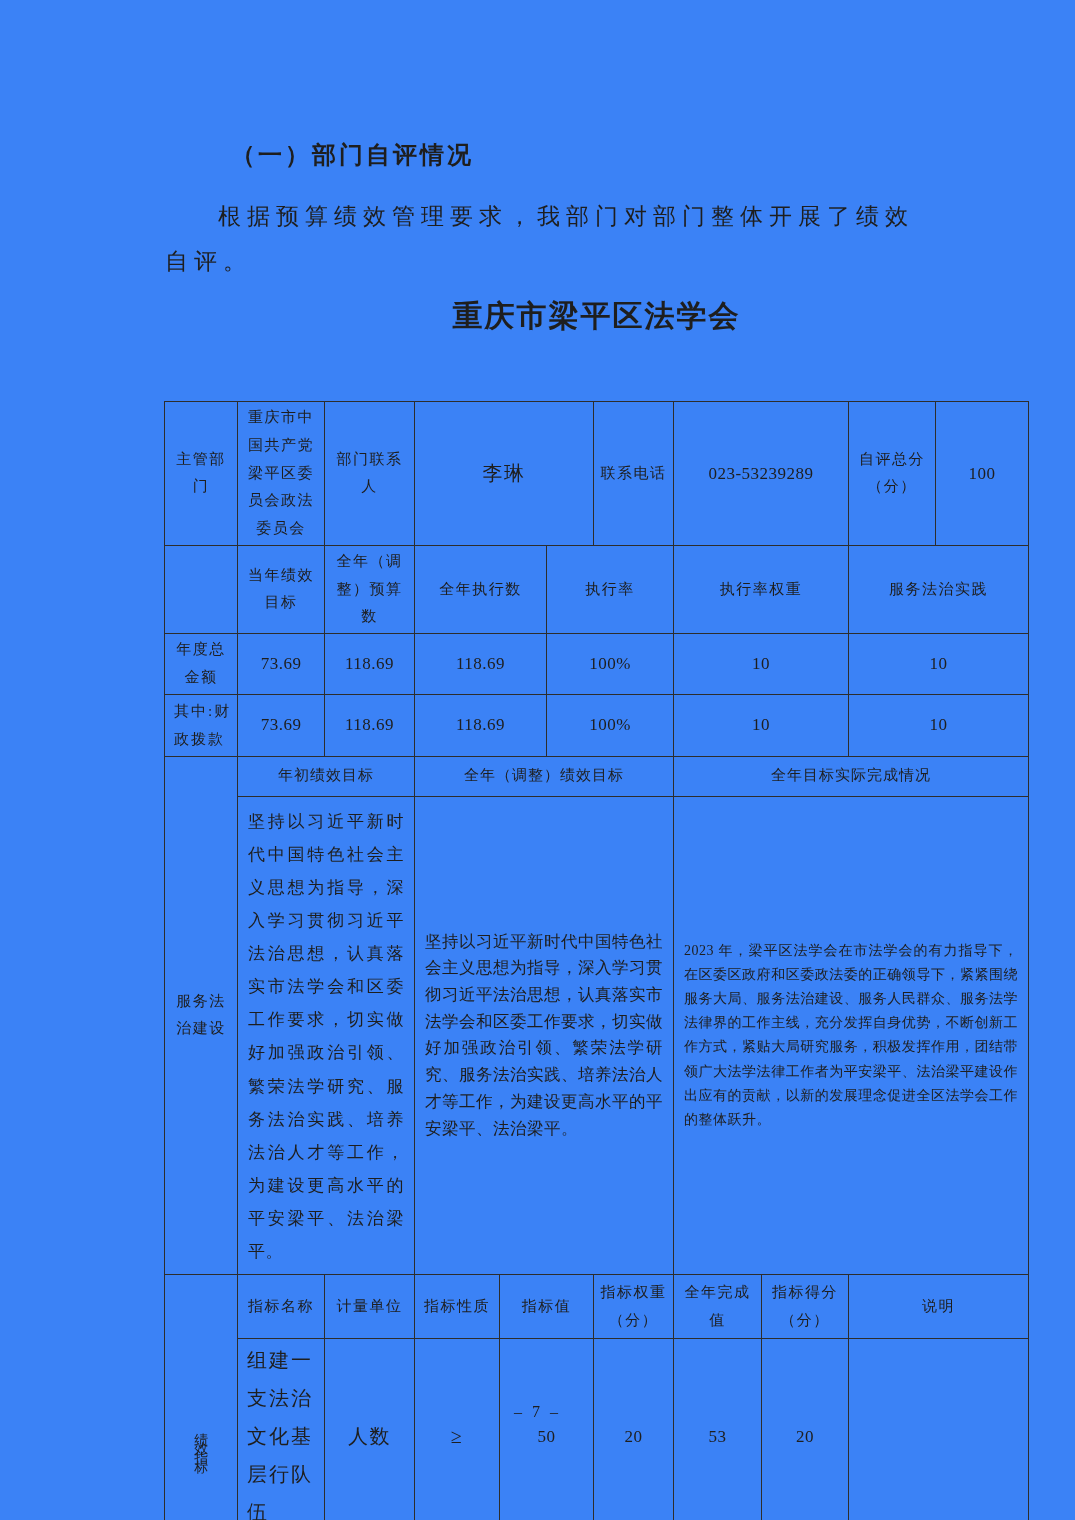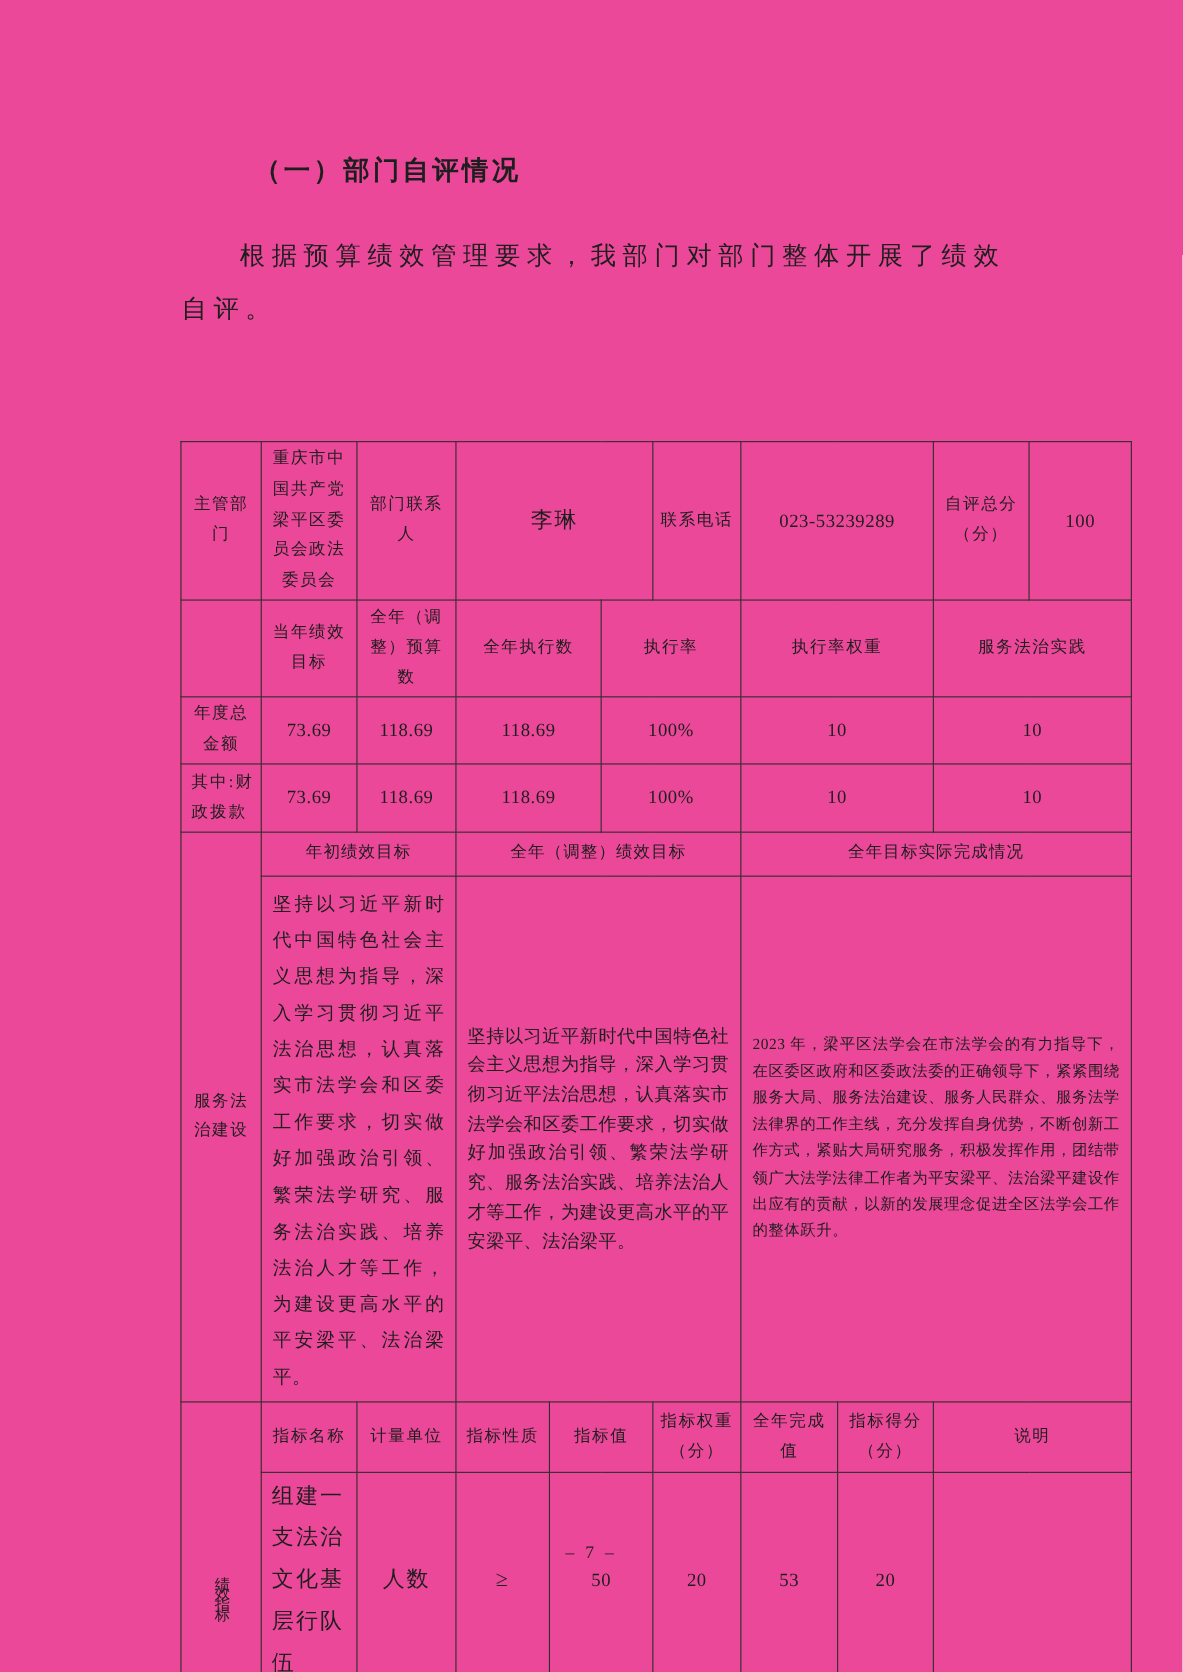--- a/index.html
+++ b/index.html
@@ -2,32 +2,32 @@
 <html><head>
 <meta charset="utf-8">
 <style>
   * { box-sizing: border-box; }
   html, body { margin: 0; padding: 0; background: #fff; }
   body {
     width: 1075px; height: 1520px;
     font-family: "Liberation Serif", "DejaVu Serif", serif;
     color: #1e1e1e;
   }
-  .page { position: relative; width: 1075px; height: 1520px; overflow: hidden; background: #ec4899; }
+  .page { position: relative; width: 1075px; height: 1520px; overflow: hidden; background: #3b82f6; }
 
   .section-heading {
     position: absolute; left: 231px; top: 139px;
     font-size: 24px; font-weight: bold; letter-spacing: 3px;
   }
   .para-line1 {
-    position: absolute; left: 218px; top: 217px;
+    position: absolute; left: 218px; top: 201px;
     font-size: 23px; letter-spacing: 6px; white-space: nowrap;
   }
   .para-line2 {
-    position: absolute; left: 165px; top: 265px;
+    position: absolute; left: 165px; top: 246px;
     font-size: 23px; letter-spacing: 6px; white-space: nowrap;
   }
   .titles { position: absolute; left: 165px; width: 863px; text-align: center; }
   .title1 { top: 296px; font-size: 30px; font-weight: bold; letter-spacing: 2px; }
   .title2 { top: 352px; font-size: 30px; font-weight: bold; letter-spacing: 2px; }
 
   table.selftable {
     position: absolute; left: 164px; top: 401px;
     width: 864px; border-collapse: collapse; table-layout: fixed;
   }
@@ -60,20 +60,21 @@
 </style>
 </head>
 <body>
 
 <div class="page">
 
   <div class="section-heading">（一）部门自评情况</div>
   <div class="para-line1">根据预算绩效管理要求，我部门对部门整体开展了绩效</div>
   <div class="para-line2">自评。</div>
 
+  <div class="titles title1">重庆市梁平区法学会</div>
 
   <table class="selftable">
     <colgroup>
       <col style="width:73px">
         <col style="width:87px">
         <col style="width:90px">
         <col style="width:85px">
       <col style="width:47px">
         <col style="width:47px">
         <col style="width:80px">

